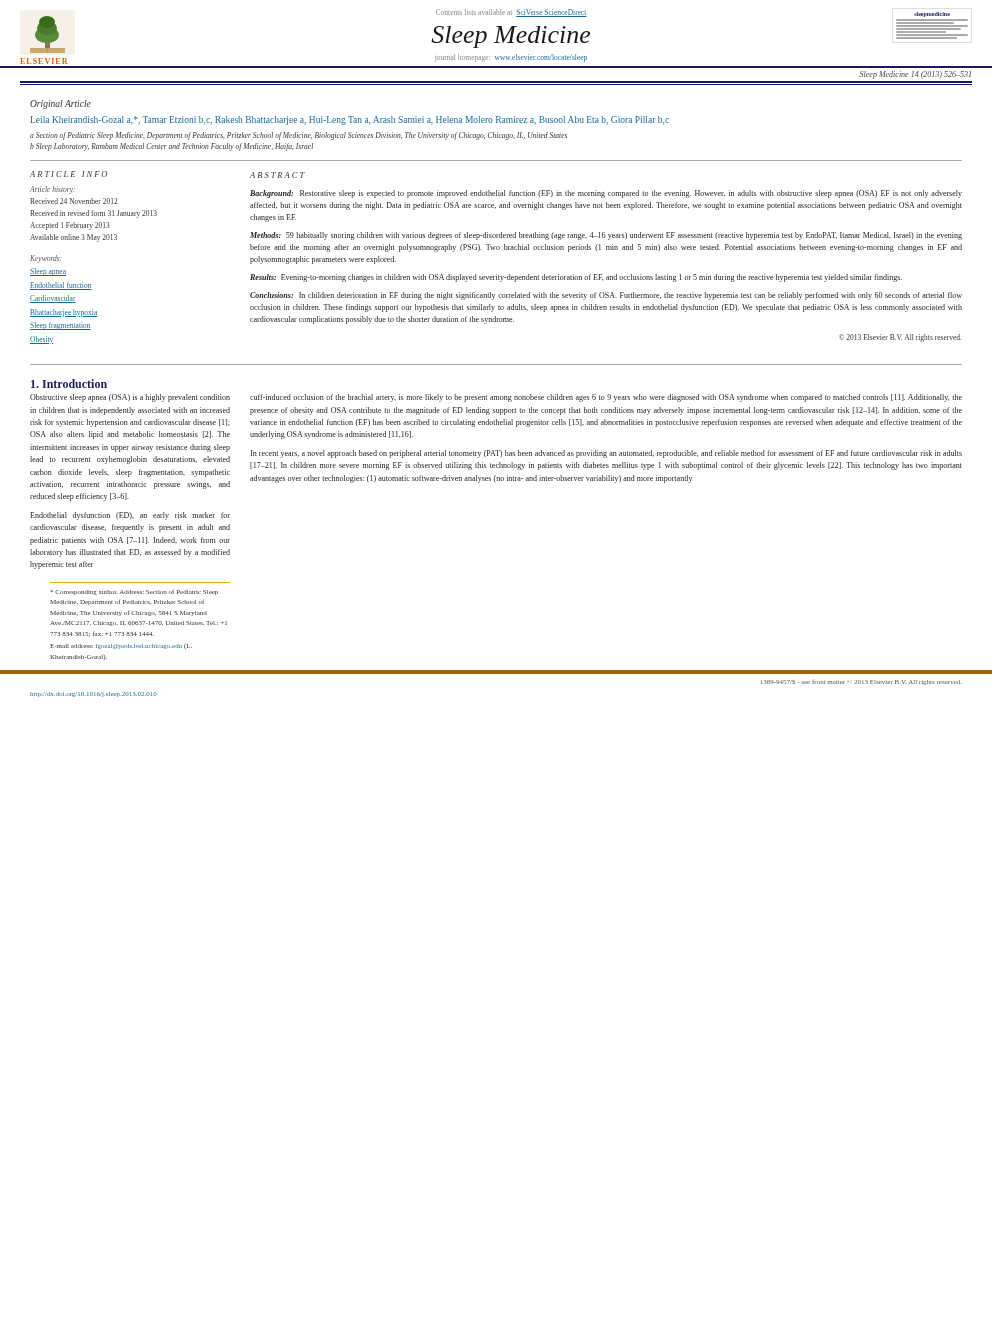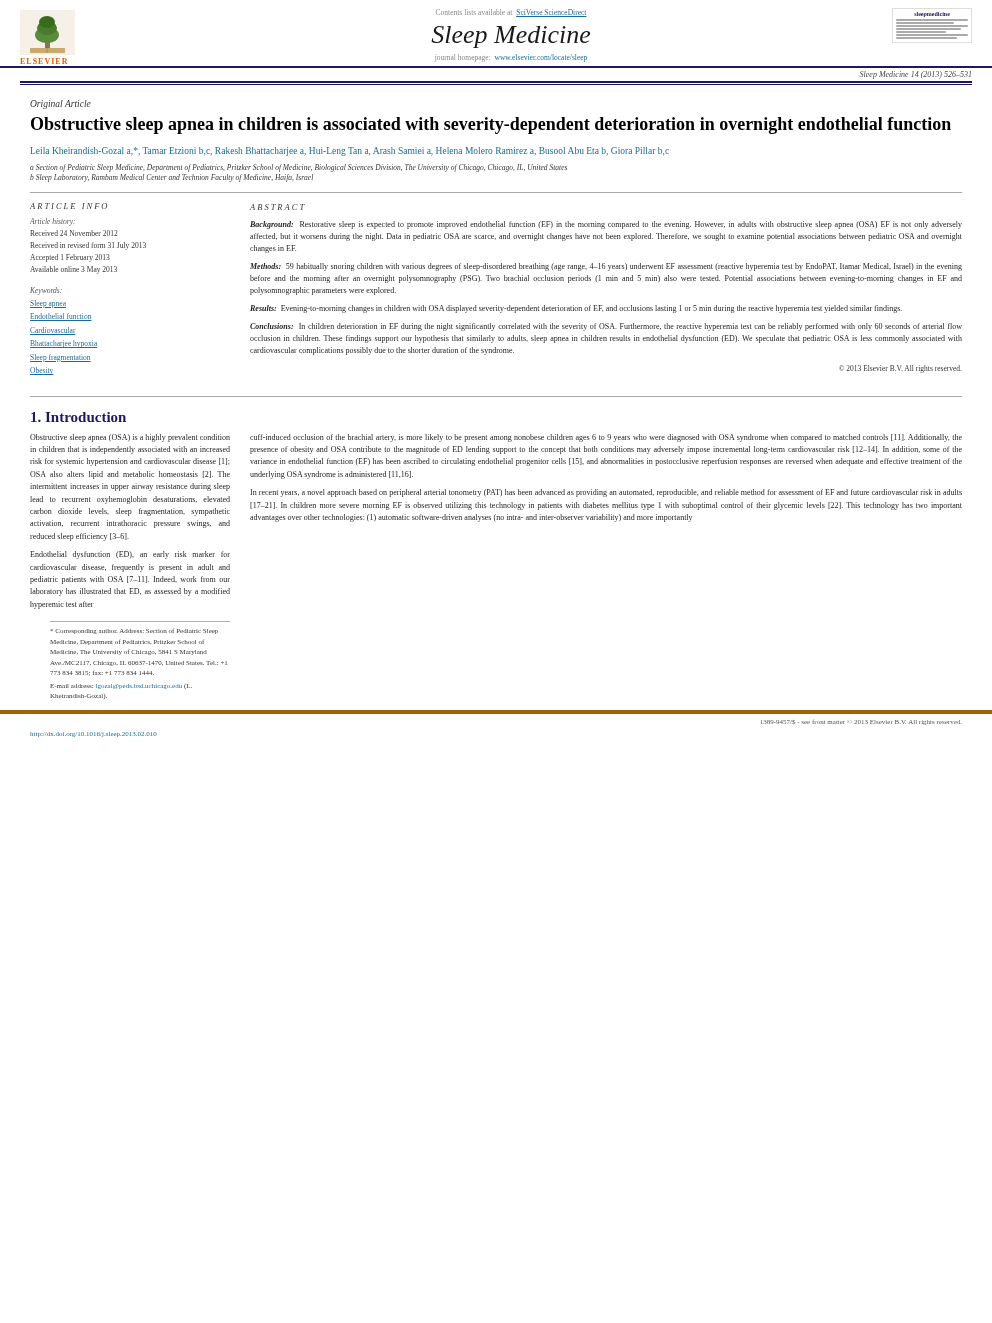--- a/index.html
+++ b/index.html
@@ -145,24 +145,23 @@
       color: #333;
       margin-top: 4px;
     }
 
     
     .intro-section {
       margin-top: 12px;
     }
 
     .section-number-heading {
-      font-size: 15px;
+      font-size: 12px;
       font-weight: bold;
       color: #1a1a5e;
-      margin-bottom: 6px;
     }
 
     .body-text {
       font-size: 8px;
       line-height: 1.55;
       color: #222;
       text-align: justify;
     }
 
     .body-para {
@@ -350,40 +349,39 @@
   <div style="display:flex; justify-content:flex-end; padding: 2px 20px;">
     <div class="ref-line">Sleep Medicine 14 (2013) 526–531</div>
   </div>
 
   <div class="double-border-top"></div>
 
   <div class="content">
 
     <div class="article-type">Original Article</div>
 
-    <div class="article-title">Obstructive sleep apnea in children is associated with severity-dependent deterioration in overnight endothelial function</div>
 
     <div class="authors">Leila Kheirandish-Gozal a,*, Tamar Etzioni b,c, Rakesh Bhattacharjee a, Hui-Leng Tan a, Arash Samiei a, Helena Molero Ramirez a, Busool Abu Eta b, Giora Pillar b,c</div>
 
     <div class="affiliations">
       <div>a Section of Pediatric Sleep Medicine, Department of Pediatrics, Pritzker School of Medicine, Biological Sciences Division, The University of Chicago, Chicago, IL, United States</div>
       <div>b Sleep Laboratory, Rambam Medical Center and Technion Faculty of Medicine, Haifa, Israel</div>
     </div>
 
     <hr class="section-divider">
 
     <div class="two-col">
 
       <div class="left-col">
         <div class="article-info-section">
           <div class="section-heading">Article info</div>
           <div class="info-label">Article history:</div>
           <div class="info-dates">
             <div>Received 24 November 2012</div>
-            <div>Received in revised form 31 July 2013</div>
+            <div>Received in revised form 31 January 2013</div>
             <div>Accepted 1 February 2013</div>
             <div>Available online 3 May 2013</div>
           </div>
         </div>
 
         <div class="article-info-section">
           <div class="info-label">Keywords:</div>
           <div class="keywords-list">
             <span class="keyword">Sleep apnea</span>
             <span class="keyword">Endothelial function</span>

